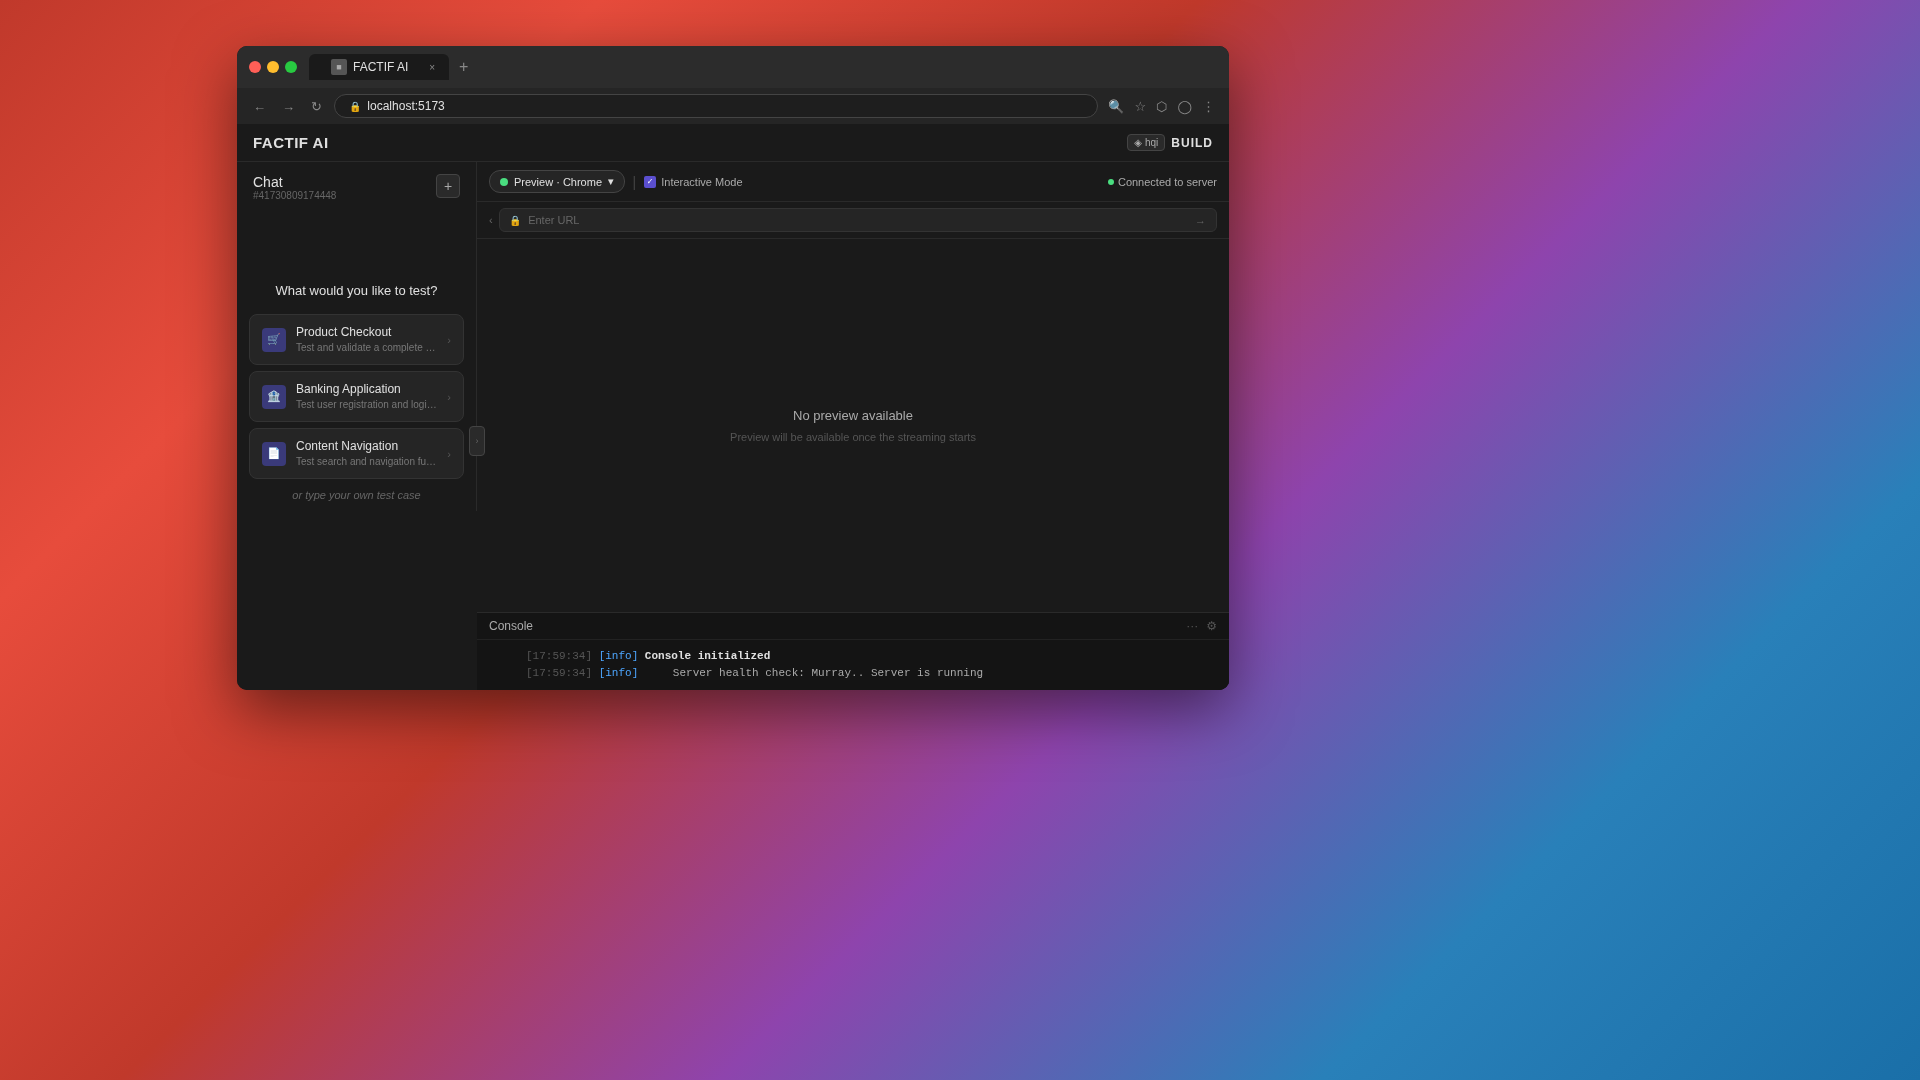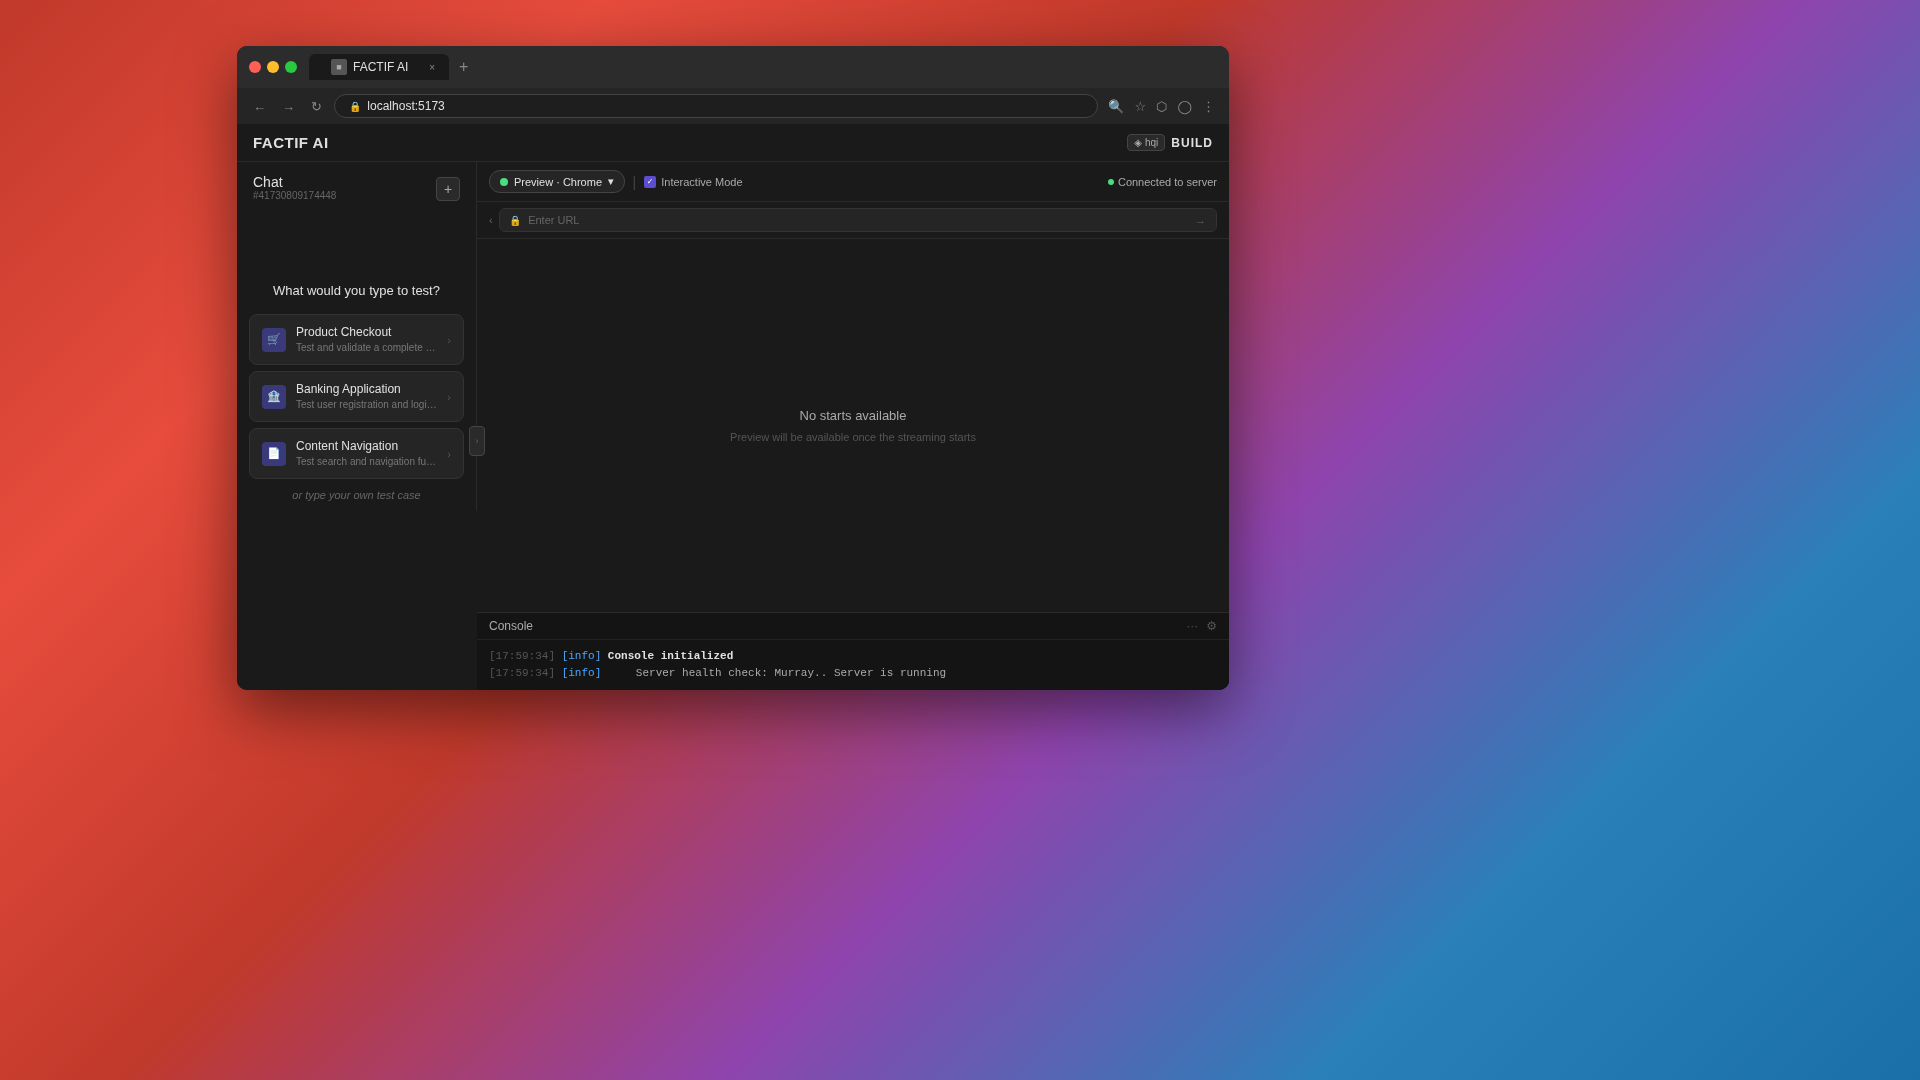--- a/index.html
+++ b/index.html
@@ -216,21 +216,21 @@
       background: #1a1a1a;
       border-right: 1px solid #2a2a2a;
       display: flex;
       flex-direction: column;
       flex-shrink: 0;
     }
 
     .sidebar-header {
       padding: 12px 16px 6px;
       display: flex;
-      align-items: flex-end;
+      align-items: flex-start;
       justify-content: space-between;
     }
 
     .chat-title-group {
       display: flex;
       flex-direction: column;
     }
 
     .chat-label {
       color: #e0e0e0;
@@ -553,20 +553,21 @@
 
     .console-line {
       color: #777;
       font-size: 11px;
       font-family: 'Courier New', monospace;
       line-height: 1.5;
     }
 
     .console-time {
       color: #555;
+      margin-left: 37px;
     }
 
     .console-info {
       color: #4da6ff;
     }
 
     .console-msg {
       color: #aaa;
       margin-left: 28px;
     }
@@ -657,21 +658,21 @@
         <div class="sidebar">
 
           <div class="sidebar-header">
             <div class="chat-title-group">
               <span class="chat-label">Chat</span>
               <span class="chat-id">#41730809174448</span>
             </div>
             <div class="new-chat-btn">+</div>
           </div>
 
-          <div class="test-prompt">What would you type to test?</div>
+          <div class="test-prompt">What would you like to test?</div>
 
           <div class="test-cases">
 
             <div class="test-card">
               <div class="test-card-icon">🛒</div>
               <div class="test-card-content">
                 <div class="test-card-title">Product Checkout</div>
                 <div class="test-card-desc">Test and validate a complete purchase flow on fancyadmin.com</div>
               </div>
               <span class="test-card-arrow">›</span>
@@ -728,21 +729,21 @@
         <div class="url-bar">
           <span class="url-back">‹</span>
           <div class="url-input-container">
             <span class="url-lock">🔒</span>
             <span class="url-text">Enter URL</span>
             <span class="url-go">→</span>
           </div>
         </div>
 
         <div class="preview-area">
-          <div class="no-preview-title">No starts available</div>
+          <div class="no-preview-title">No preview available</div>
           <div class="no-preview-subtitle">Preview will be available once the streaming starts</div>
         </div>
 
         <div class="console-panel">
           <div class="console-header">
             <span class="console-title">Console</span>
             <div class="console-icons">
               <span>···</span>
               <span>⚙</span>
             </div>

